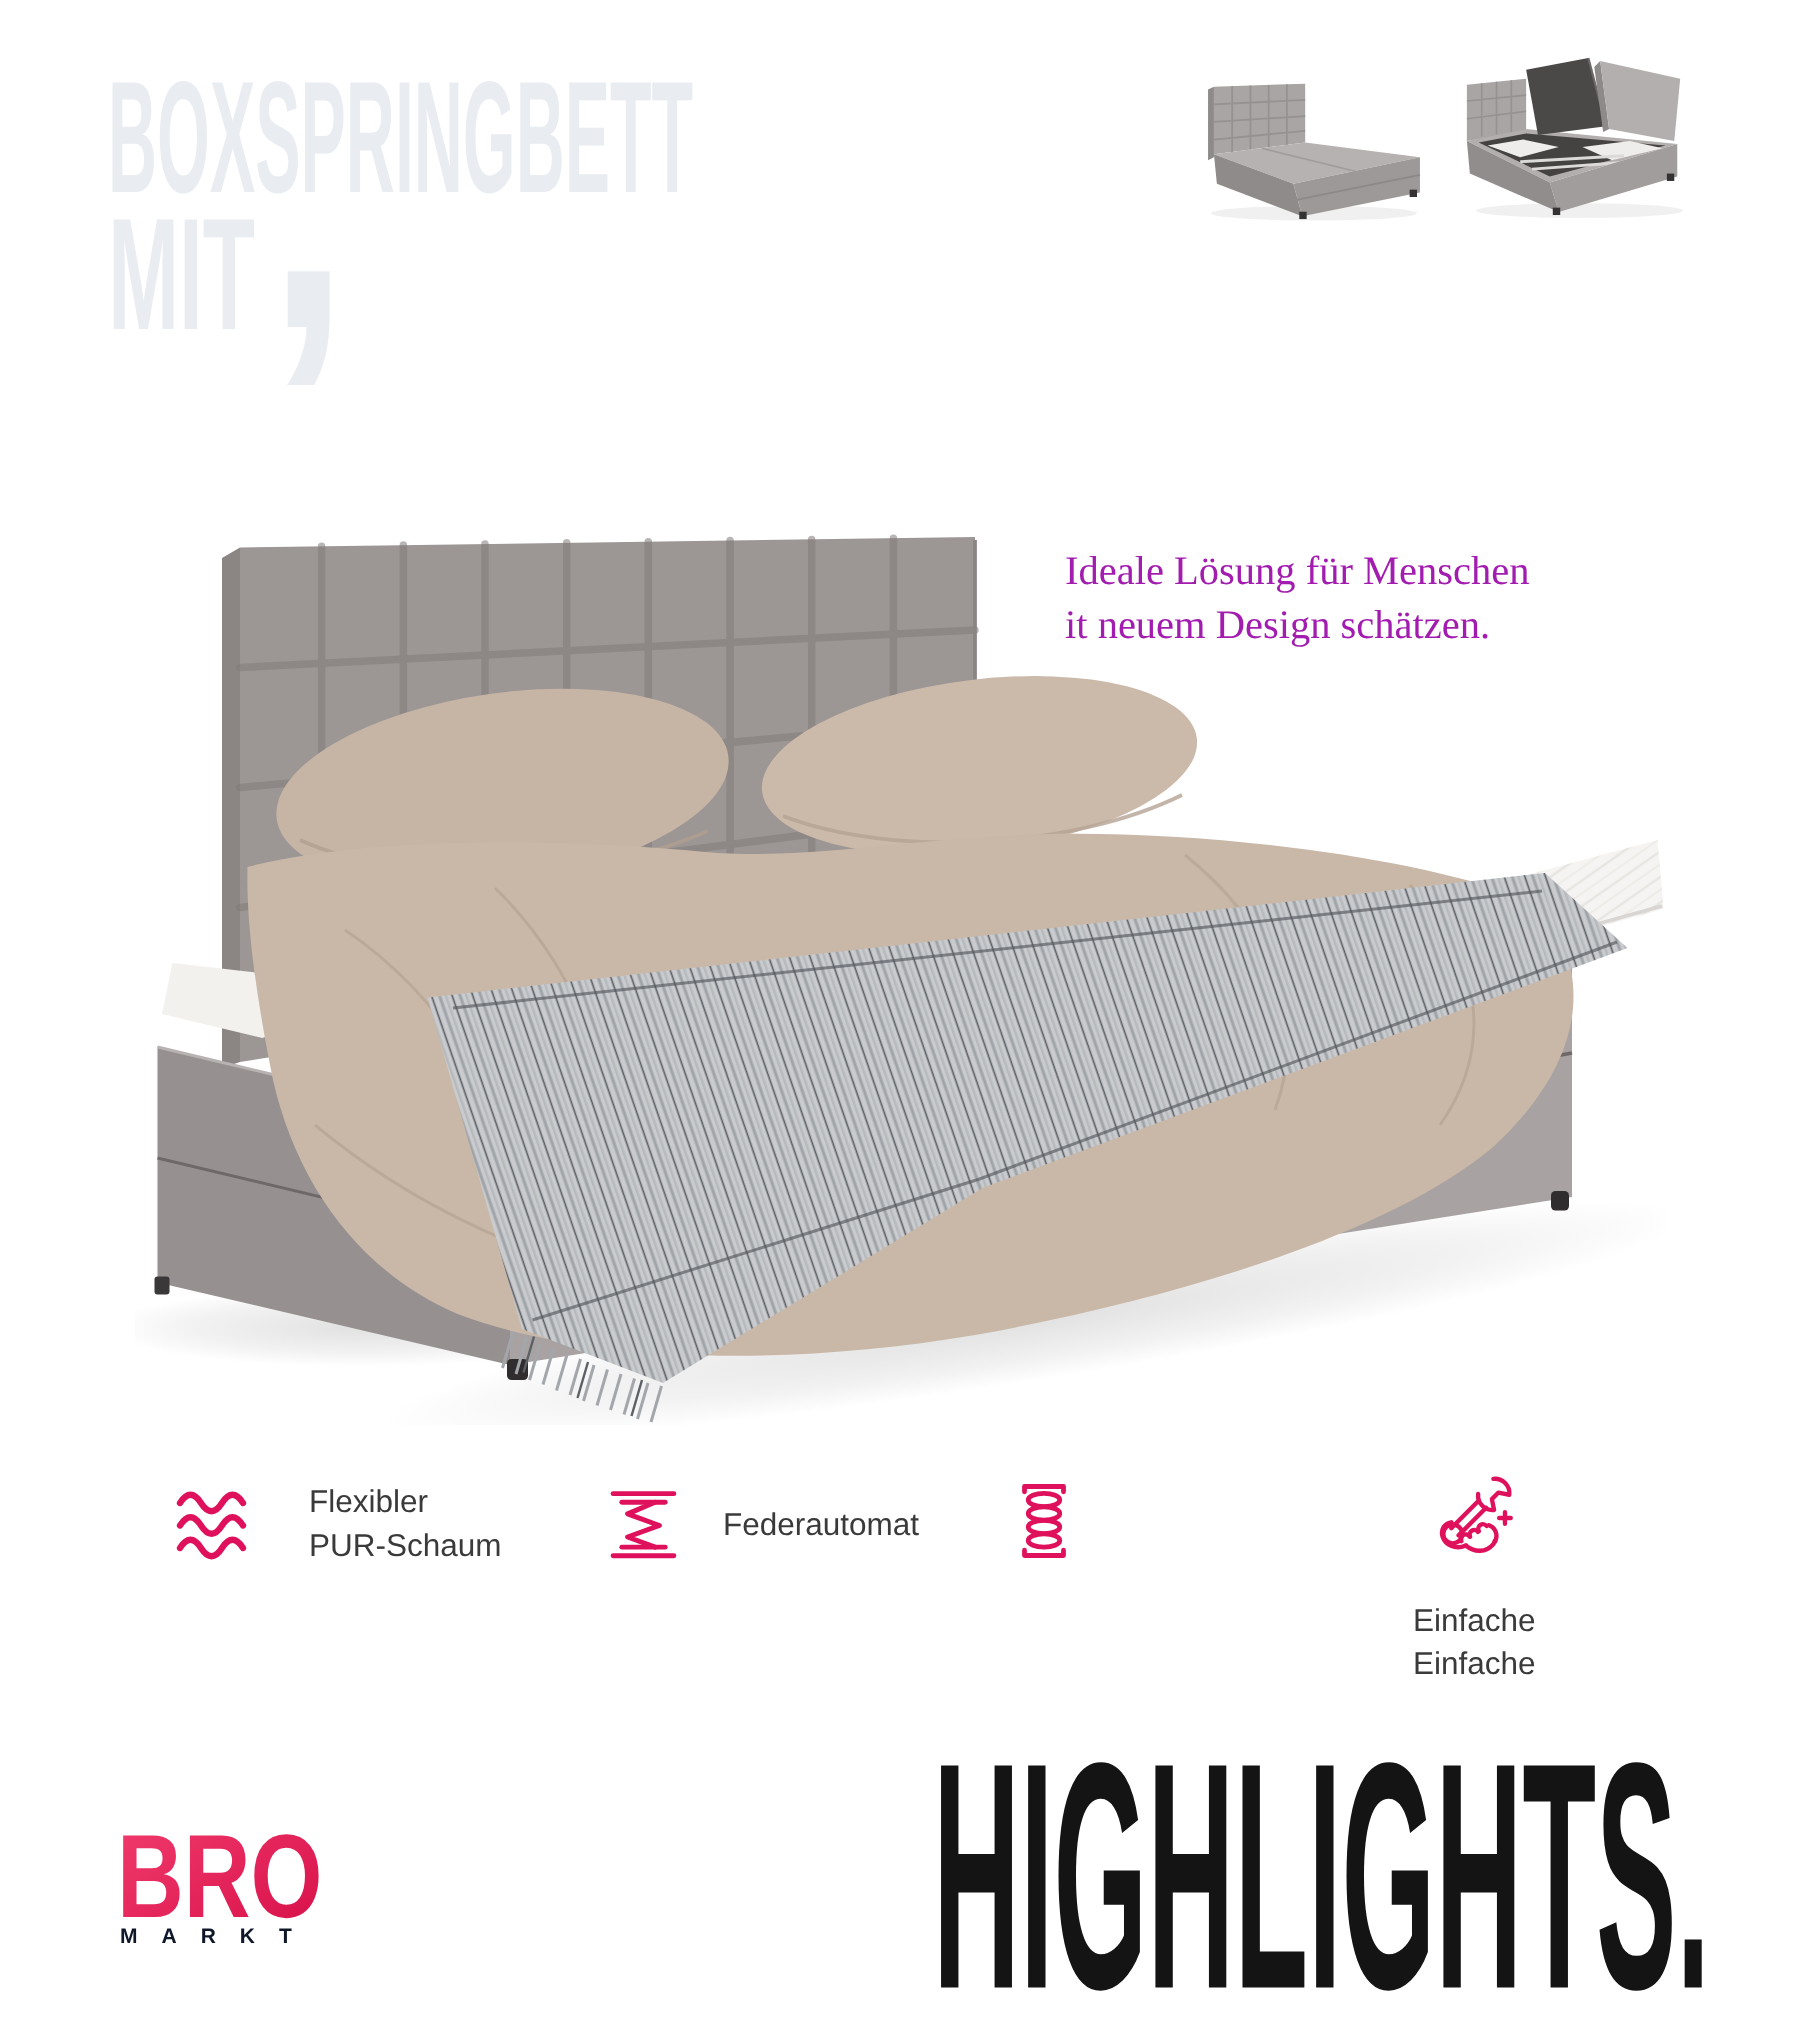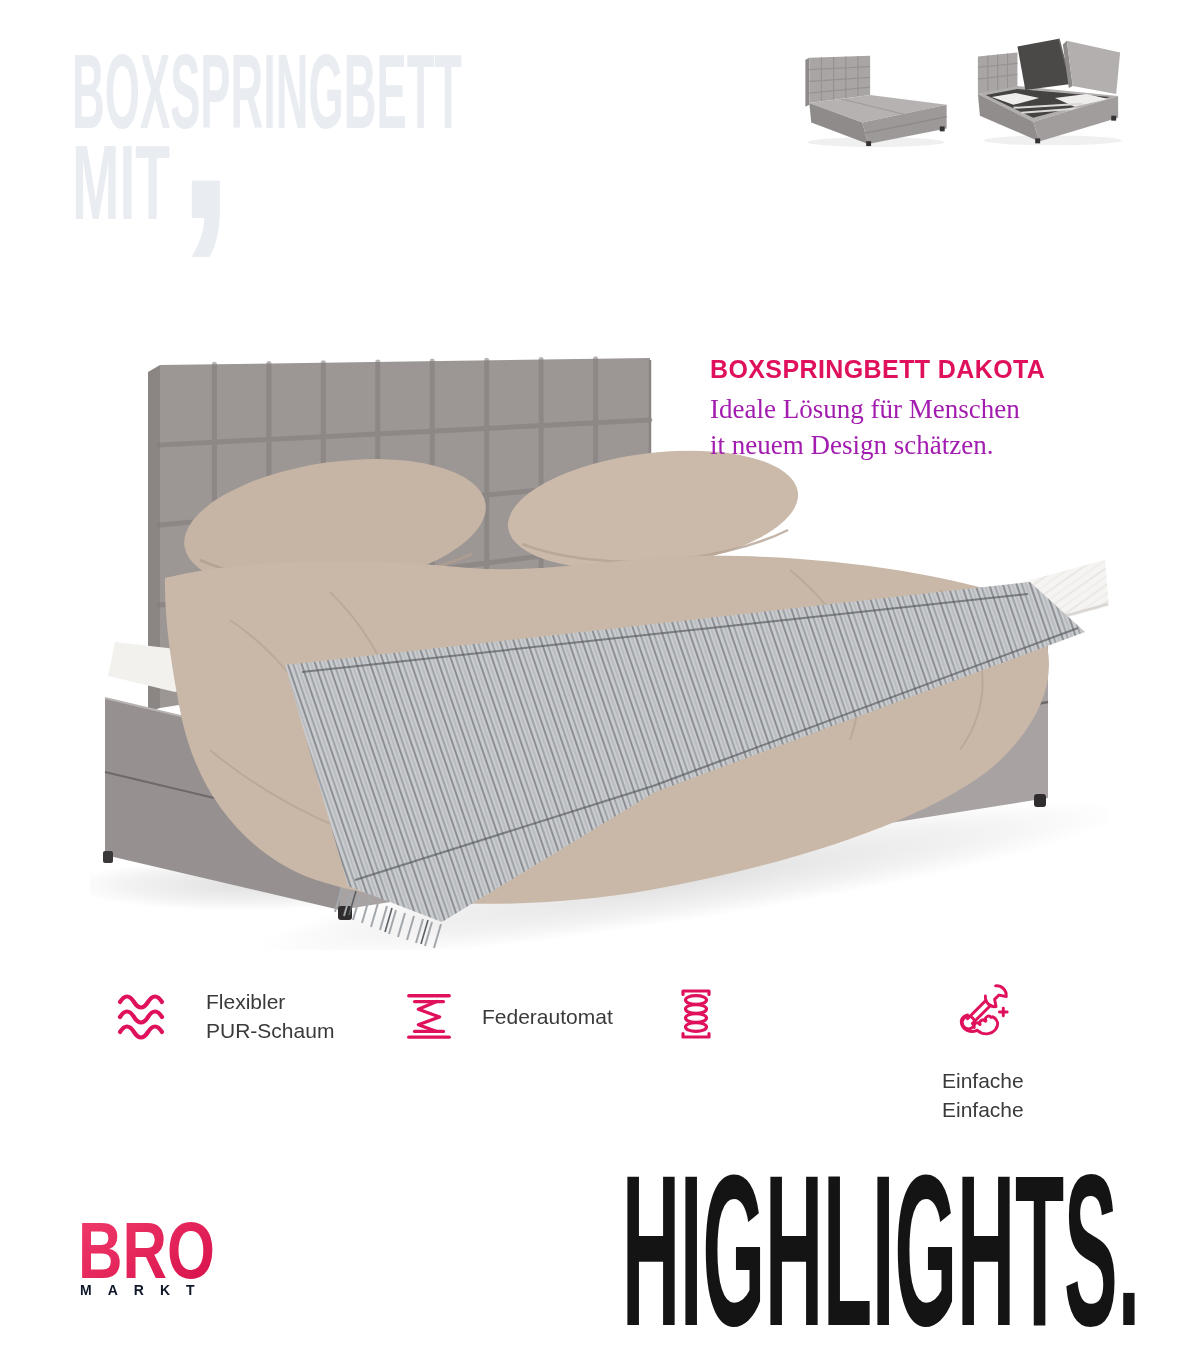--- a/index.html
+++ b/index.html
@@ -182,21 +182,20 @@
       <line x1="351" y1="604" x2="344" y2="628"></line>
     </g>
     <g stroke="#5b6065" stroke-width="1.6">
       <line x1="266" y1="571" x2="259" y2="595"></line>
       <line x1="302" y1="588" x2="295" y2="612"></line>
       <line x1="338" y1="600" x2="331" y2="624"></line>
     </g>
   </svg>
 
   <div class="abs" id="product-block">
-    <h2 id="product-title">BOXSPRINGBETT DAKOTA</h2>
     <p id="product-desc">
       <span>Ideale Lösung für Menschen</span>
       <span>it neuem Design schätzen.</span>
     </p>
   </div>
 
   <div class="feature" style="left:116px;">
     <span class="icon">
       <svg width="64" height="48" viewBox="0 0 64 48" class="ic" style="stroke-width:4.2">
         <path d="M4,10 q7,-11 14,0 t14,0 t14,0"></path>

